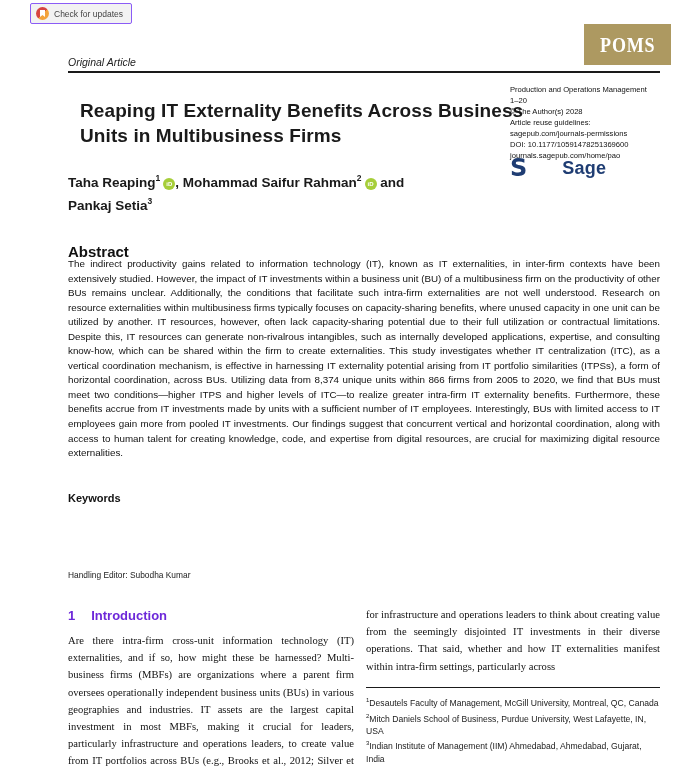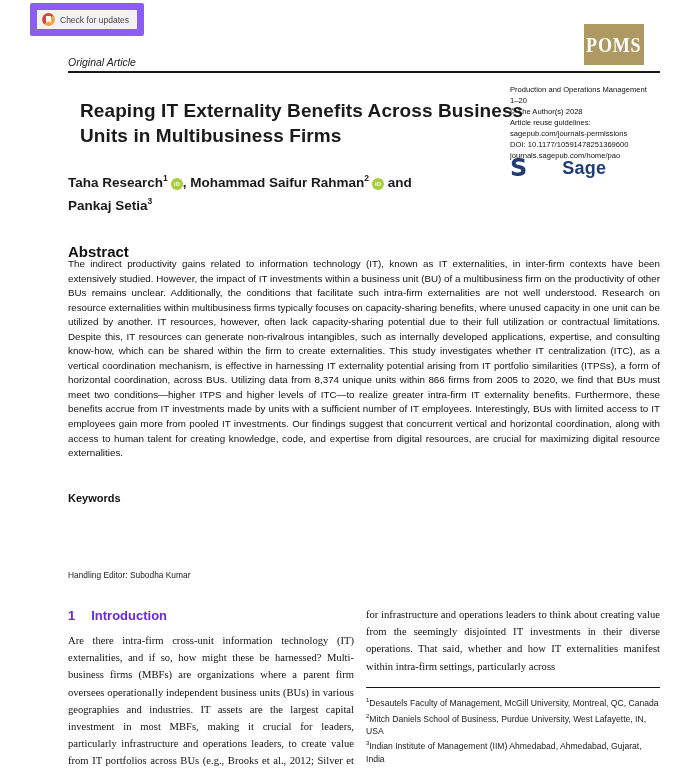--- a/index.html
+++ b/index.html
@@ -8,21 +8,21 @@
     width:695px;height:774px;
     background:#ffffff;
     overflow:hidden;
     font-family:"Liberation Sans", sans-serif;
     color:#111;
   }
   
   .badge{
     position:absolute;left:30px;top:3px;
     display:flex;align-items:center;gap:5px;
-    background:#f2f2f2;border:7px solid #8b5cf6;border-radius:2px;
+    background:#f2f2f2;border:1px solid #8b5cf6;border-radius:2px;
     padding:3px 8px 3px 5px;cursor:pointer;
     font-size:8.5px;color:#444;
   }
   .crossmark-icon{
     width:13px;height:13px;border-radius:50%;
     background:linear-gradient(135deg,#d64541 52%,#f3a33c 52%);
     position:relative;display:inline-block;
   }
   .crossmark-icon::after{
     content:"";position:absolute;left:4px;top:3px;
@@ -31,21 +31,21 @@
   }
   
   .article-type{
     position:absolute;left:68px;top:56px;
     font-size:10.5px;font-style:italic;font-weight:normal;color:#222;
   }
   .head-rule{
     position:absolute;left:68px;top:71px;width:592px;height:2px;background:#1a1a1a;
   }
   .poms-logo{
-    position:absolute;left:584px;top:24px;width:60px;height:41px;
+    position:absolute;left:584px;top:24px;width:87px;height:41px;
     display:flex;align-items:center;justify-content:center;
     font-family:"Liberation Serif", serif;font-weight:bold;
     color:#fff;font-size:22px;letter-spacing:1px;
     transform-origin:center;
   }
   .poms-logo span{transform:scaleX(.82);display:inline-block;}
   
   .title{
     position:absolute;left:68px;top:86px;width:460px;
     font-size:19px;font-weight:bold;line-height:25px;color:#1a1a1a;
@@ -138,21 +138,21 @@
     <div>DOI: 10.1177/10591478251369600</div>
     <div>journals.sagepub.com/home/pao</div>
   </div>
 
   <div class="sage">
     <span class="s-glyph">S</span>
     <span class="s-word">Sage</span>
   </div>
 
   <div class="authors">
-    <span>Taha Research</span><sup>1</sup><span class="orcid-icon">iD</span><span>, </span><span>Mohammad Saifur Rahman</span><sup>2</sup><span class="orcid-icon">iD</span><span> and </span><br>
+    <span>Taha Reaping</span><sup>1</sup><span class="orcid-icon">iD</span><span>, </span><span>Mohammad Saifur Rahman</span><sup>2</sup><span class="orcid-icon">iD</span><span> and </span><br>
     <span>Pankaj Setia</span><sup>3</sup>
   </div>
 
   <div class="abs-heading">Abstract</div>
   <div class="abs-text">The indirect productivity gains related to information technology (IT), known as IT externalities, in inter-firm contexts have been extensively studied. However, the impact of IT investments within a business unit (BU) of a multibusiness firm on the productivity of other BUs remains unclear. Additionally, the conditions that facilitate such intra-firm externalities are not well understood. Research on resource externalities within multibusiness firms typically focuses on capacity-sharing benefits, where unused capacity in one unit can be utilized by another. IT resources, however, often lack capacity-sharing potential due to their full utilization or contractual limitations. Despite this, IT resources can generate non-rivalrous intangibles, such as internally developed applications, expertise, and consulting know-how, which can be shared within the firm to create externalities. This study investigates whether IT centralization (ITC), as a vertical coordination mechanism, is effective in harnessing IT externality potential arising from IT portfolio similarities (ITPSs), a form of horizontal coordination, across BUs. Utilizing data from 8,374 unique units within 866 firms from 2005 to 2020, we find that BUs must meet two conditions—higher ITPS and higher levels of ITC—to realize greater intra-firm IT externality benefits. Furthermore, these benefits accrue from IT investments made by units with a sufficient number of IT employees. Interestingly, BUs with limited access to IT employees gain more from pooled IT investments. Our findings suggest that concurrent vertical and horizontal coordination, along with access to human talent for creating knowledge, code, and expertise from digital resources, are crucial for maximizing digital resource externalities.</div>
 
   <div class="kw-heading">Keywords</div>
 
   <div class="editor-line">Handling Editor: Subodha Kumar</div>
 

